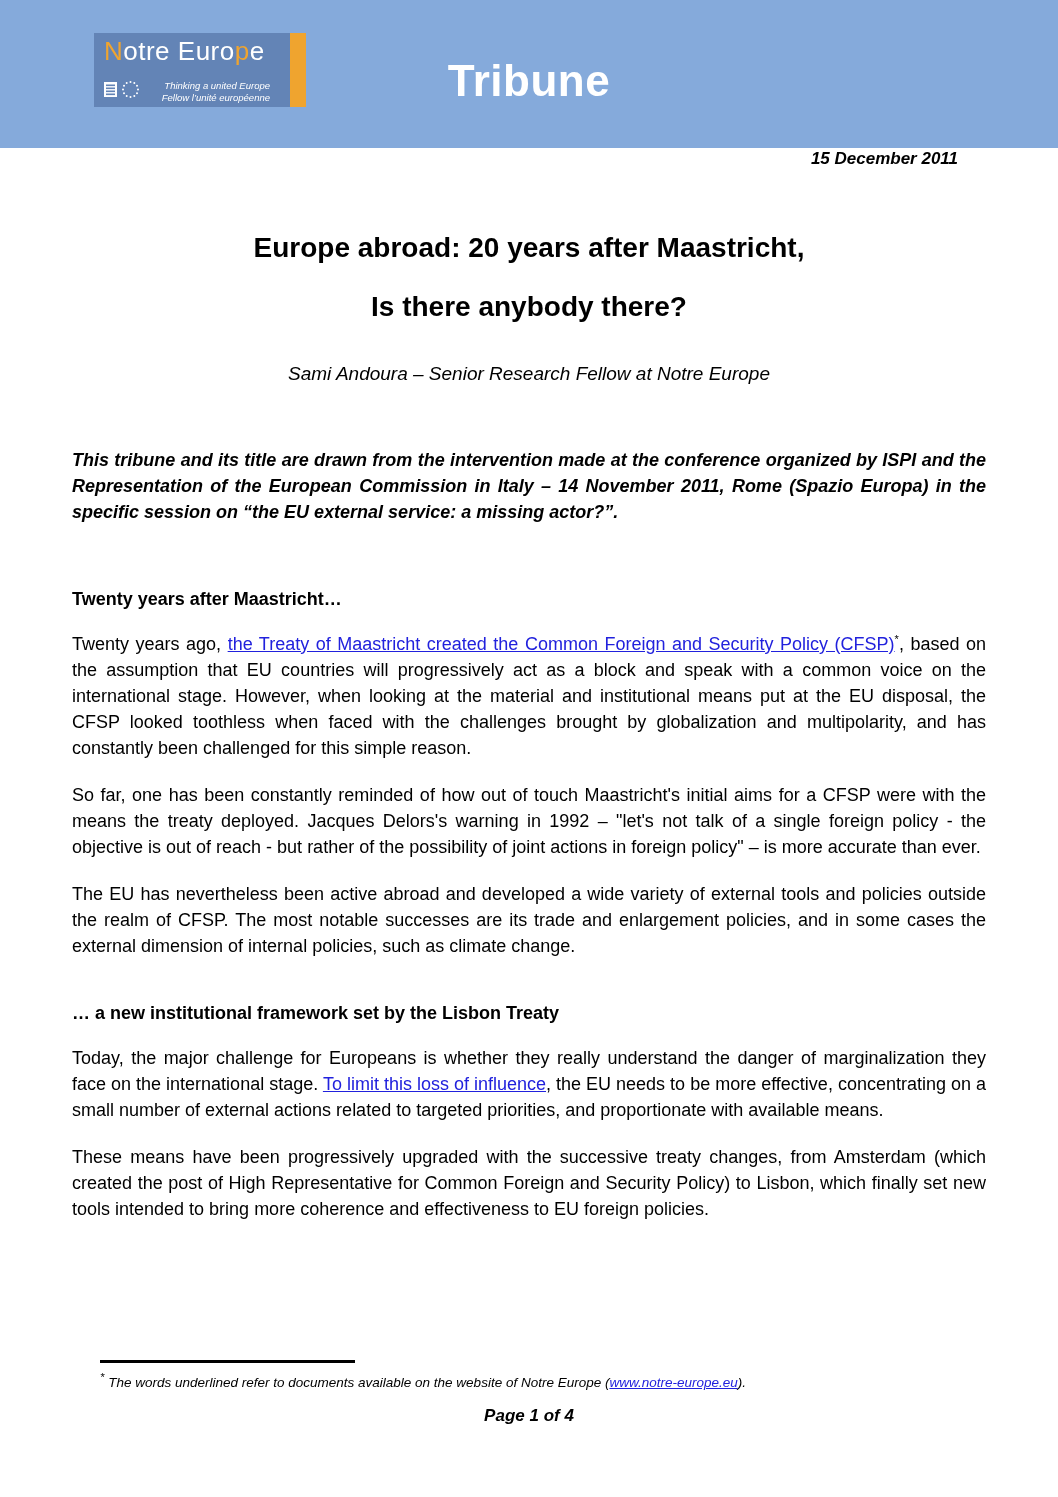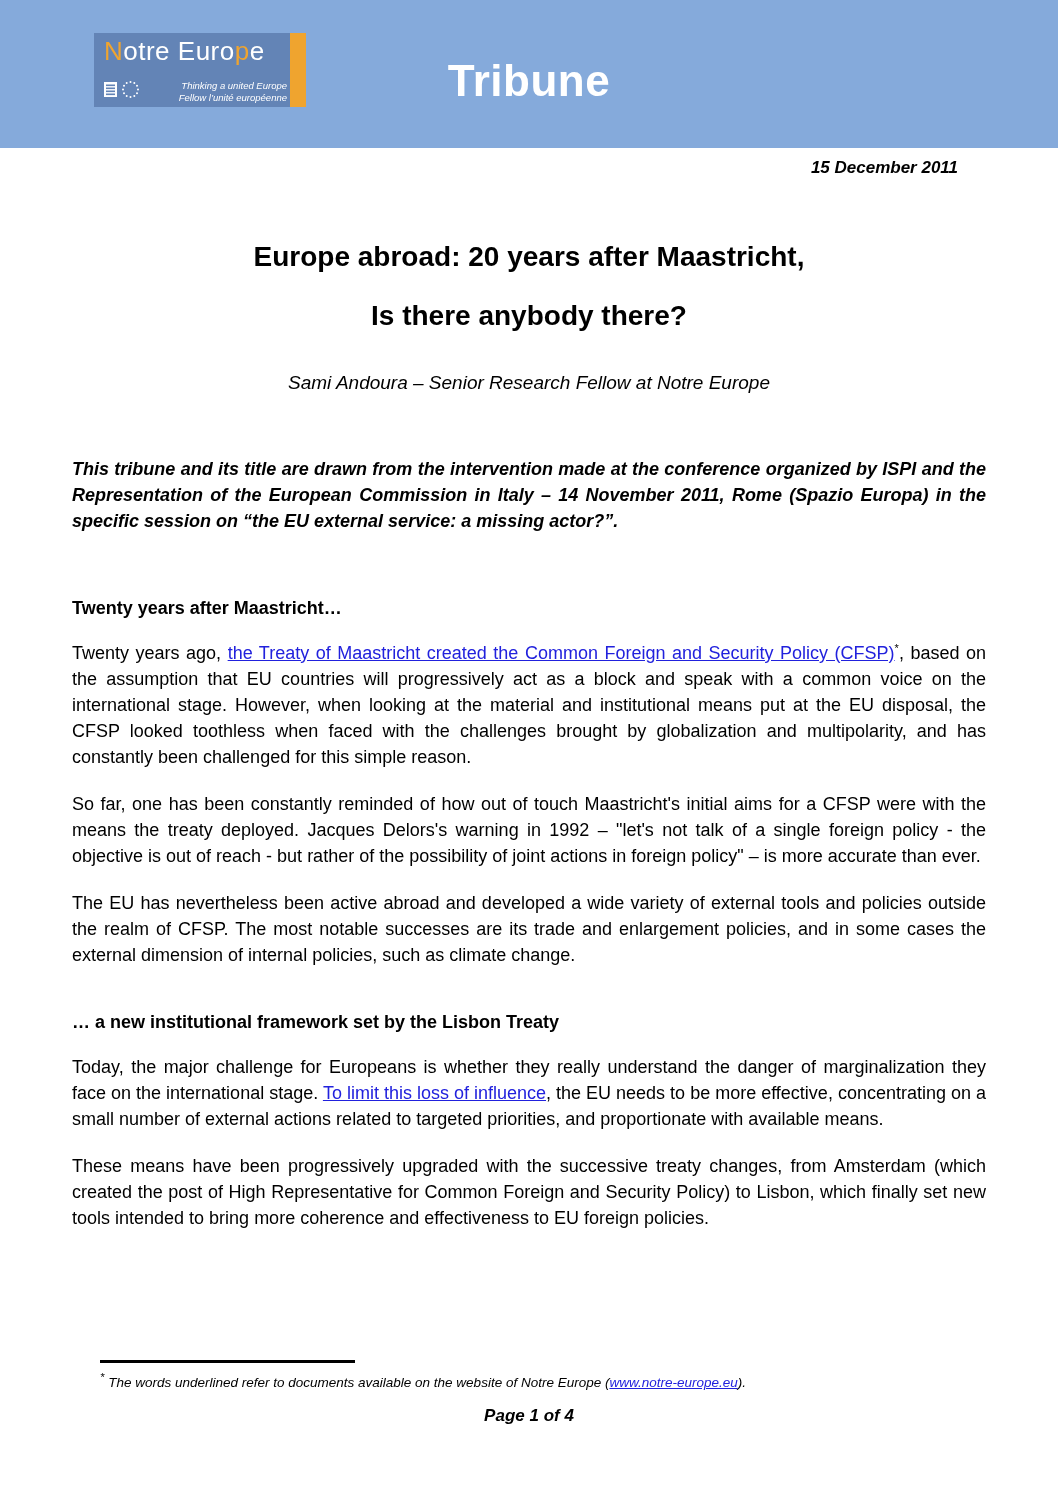--- a/index.html
+++ b/index.html
@@ -25,21 +25,21 @@
     left: 94px;
     top: 33px;
     display: flex;
     align-items: stretch;
   }
   .logo-box {
     width: 196px;
     height: 74px;
     background: var(--logo-blue, #6384b6);
     color: #ffffff;
-    padding: 4px 3px 4px 10px;
+    padding: 4px 20px 4px 10px;
     box-sizing: border-box;
     display: flex;
     flex-direction: column;
     justify-content: space-between;
   }
   .logo-name {
     font-size: 26px;
     line-height: 28px;
     letter-spacing: 0.5px;
     white-space: nowrap;
@@ -70,21 +70,21 @@
     top: 56px;
     text-align: center;
     color: #ffffff;
     font-size: 44px;
     font-weight: bold;
     letter-spacing: 0.5px;
   }
 
   
   .date-line {
-    padding: 10px 100px 0 100px;
+    padding: 1px 100px 0 100px;
     text-align: right;
     font-size: 17px;
     font-weight: bold;
     font-style: italic;
   }
 
   
   .content { padding: 0 72px; }
   .title-line {
     margin: 62px 0 0 0;

